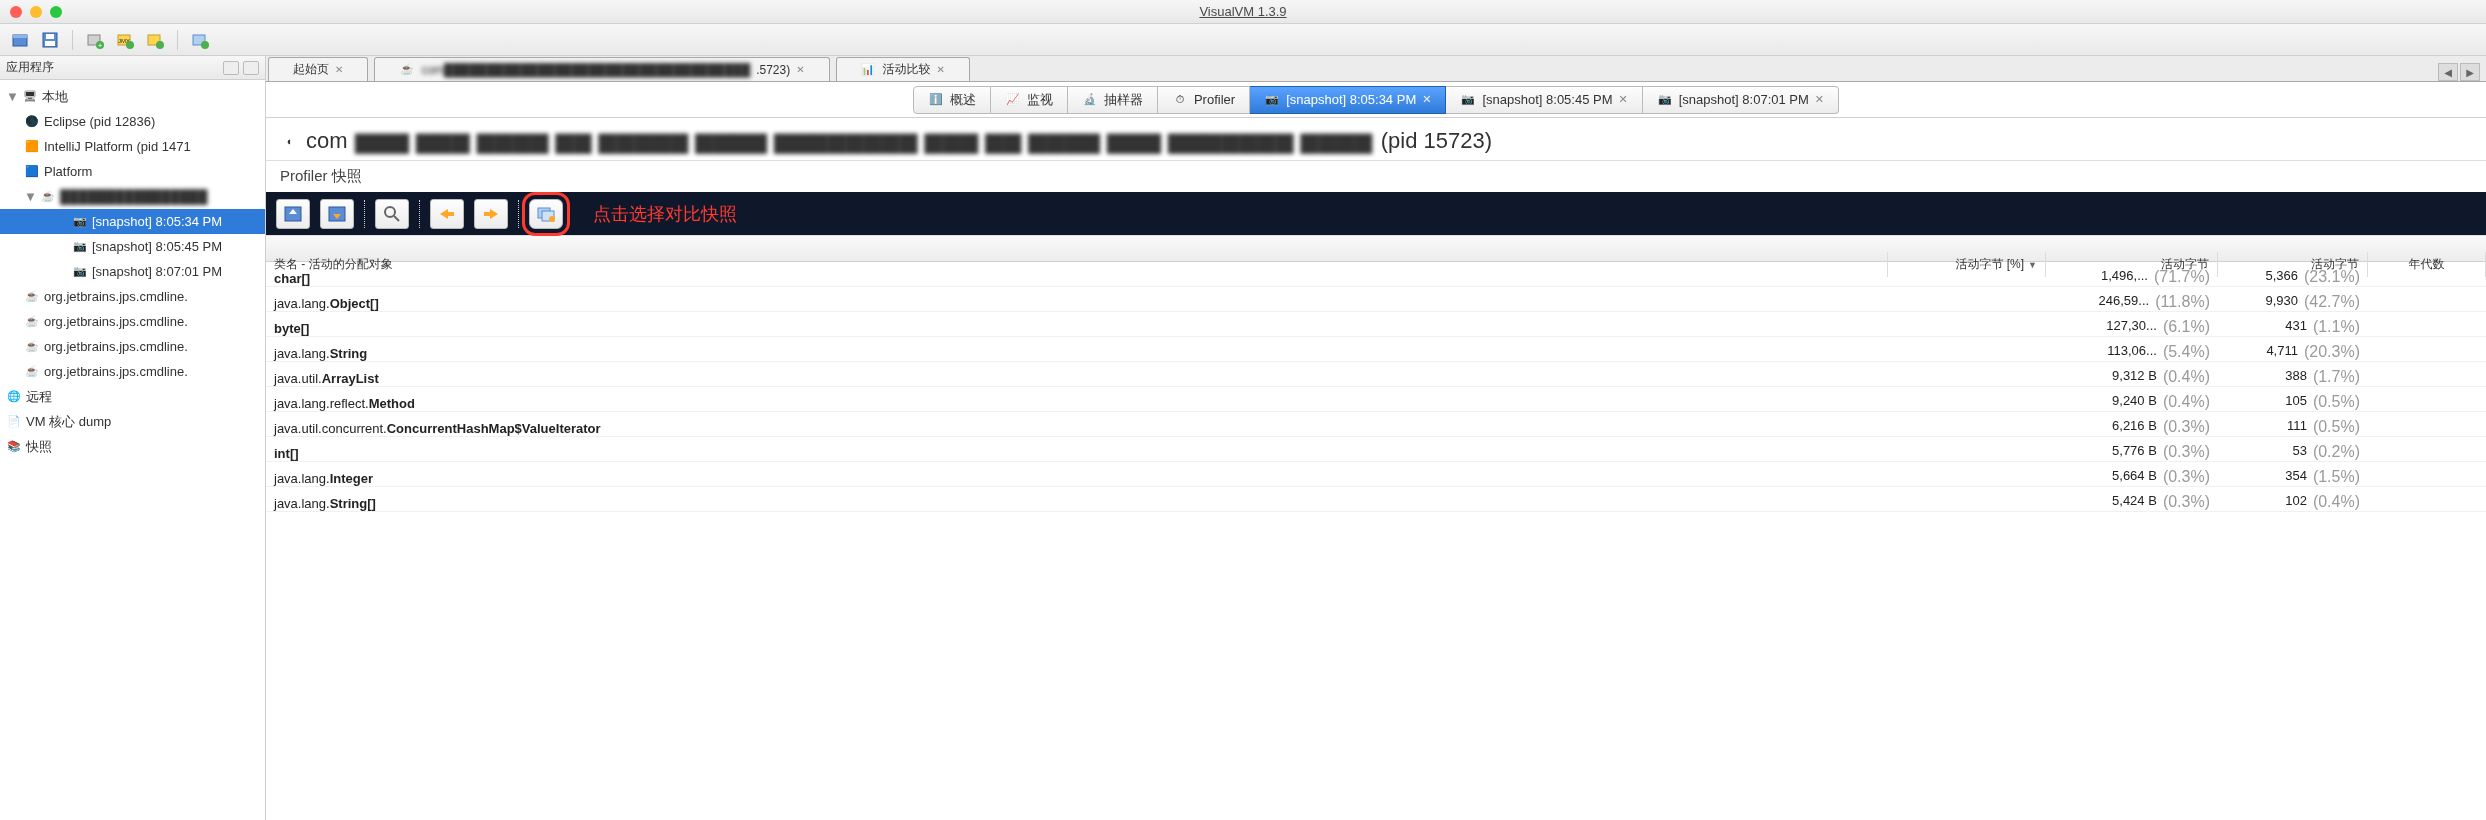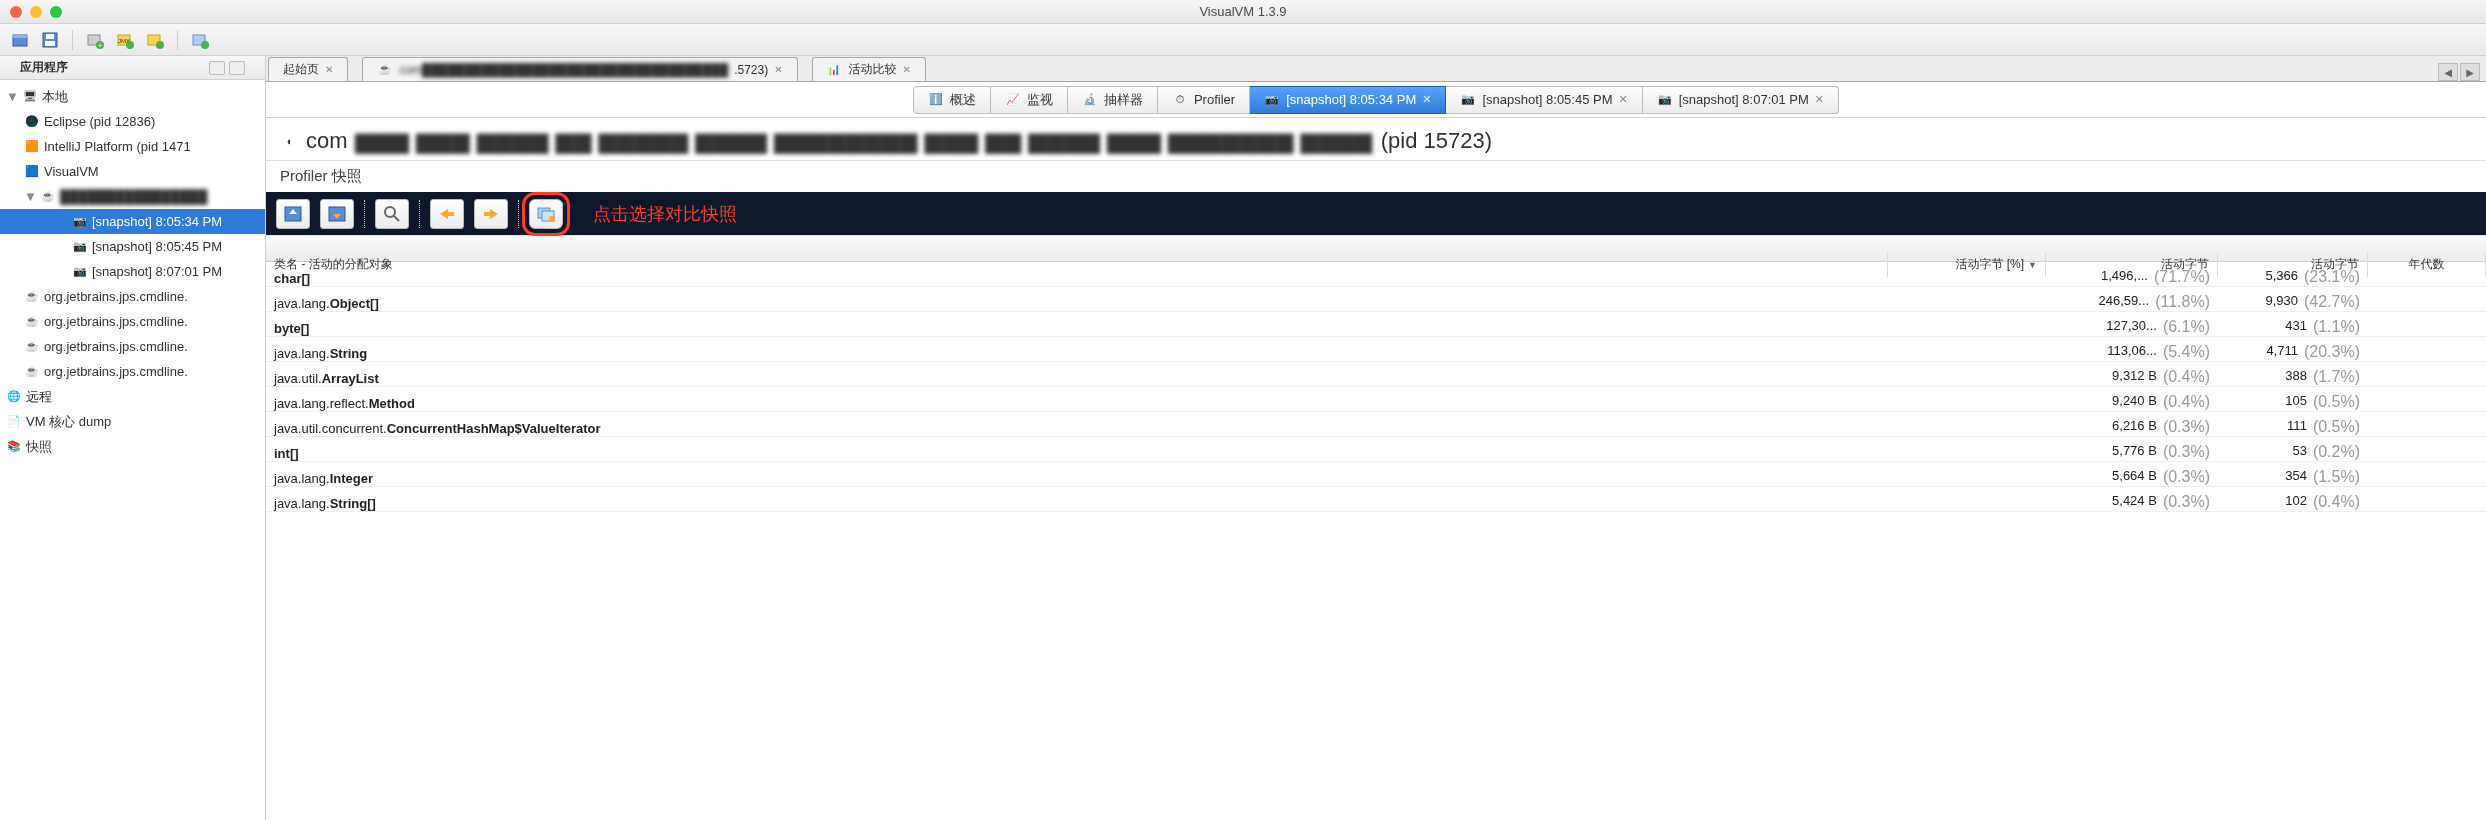--- a/index.html
+++ b/index.html
@@ -2,42 +2,42 @@
 <html><head>
 <meta charset="utf-8">
 <style>
 * { margin: 0; padding: 0; box-sizing: border-box; font-family: -apple-system, "Helvetica Neue", Arial, sans-serif; }
 body { background: #ececec; width: 2486px; height: 820px; overflow: hidden; font-size: 13px; }
 
 .titlebar { height: 24px; display: flex; align-items: center; background: linear-gradient(#f6f6f6,#e8e8e8); border-bottom: 1px solid #d0d0d0; position: relative; }
 .traffic { display: flex; gap: 8px; padding-left: 10px; }
 .tl { width: 12px; height: 12px; border-radius: 50%; }
 .tl.r { background: #ff5f57; } .tl.y { background: #febc2e; } .tl.g { background: #28c840; }
-.titlebar-title { position: absolute; left: 50%; transform: translateX(-50%); color: #4a4a4a; font-size: 13px; }
+.titlebar-title { position: absolute; left: 50%; transform: translateX(-50%); color: #4a4a4a; font-size: 13px; text-decoration: underline; }
 
 .toolbar { height: 32px; background: linear-gradient(#f7f7f7,#e9e9e9); border-bottom: 1px solid #cfcfcf; display: flex; align-items: center; padding: 0 8px; gap: 6px; }
 .tbtn { width: 24px; height: 24px; display: flex; align-items: center; justify-content: center; }
 .tsep { width: 1px; height: 20px; background: #ccc; margin: 0 4px; }
 
 .main { display: flex; height: calc(820px - 56px); }
 
 .sidebar { width: 266px; background: #fff; border-right: 1px solid #cfcfcf; display: flex; flex-direction: column; }
-.sidebar-header { height: 24px; background: linear-gradient(#f7f7f7,#e9e9e9); border-bottom: 1px solid #cfcfcf; display: flex; align-items: center; justify-content: space-between; padding: 0 20px; font-size: 12px; color: #333; font-weight: bold; }
+.sidebar-header { height: 24px; background: linear-gradient(#f7f7f7,#e9e9e9); border-bottom: 1px solid #cfcfcf; display: flex; align-items: center; justify-content: space-between; padding: 0 6px; font-size: 12px; color: #333; }
 .sidebar-header .hbtns { display: flex; gap: 4px; }
 .hbtn { width: 16px; height: 14px; border: 1px solid #bbb; background: #eee; border-radius: 2px; }
 .tree { padding: 4px 0; font-size: 13px; color: #333; }
 .tree-row { display: flex; align-items: center; height: 25px; padding-left: 6px; gap: 4px; white-space: nowrap; overflow: hidden; }
 .tree-row.sel { background: #2f7bd9; color: #fff; }
 .tw { width: 12px; text-align: center; color: #888; }
 .il { padding-left: 24px; } .il3 { padding-left: 72px; }
 .ico { width: 16px; height: 16px; display: inline-flex; align-items: center; justify-content: center; font-size: 11px; }
 
 .content { flex: 1; background: #ececec; display: flex; flex-direction: column; }
 .tabs { height: 26px; background: #ececec; border-bottom: 1px solid #a8a8a8; display: flex; align-items: flex-end; padding-left: 2px; }
-.tab { height: 24px; padding: 0 14px; display: flex; align-items: center; gap: 6px; border: 1px solid #a8a8a8; border-bottom: none; background: #f3f3f3; border-radius: 3px 3px 0 0; margin-right: 14px; font-size: 12px; color: #333; }
+.tab { height: 24px; padding: 0 24px; display: flex; align-items: center; gap: 6px; border: 1px solid #a8a8a8; border-bottom: none; background: #f3f3f3; border-radius: 3px 3px 0 0; margin-right: 6px; font-size: 12px; color: #333; }
 .tab .x { color: #888; font-size: 10px; }
 .tabs-right { margin-left: auto; display: flex; gap: 2px; padding-right: 6px; }
 .nav-btn { width: 20px; height: 18px; background: #ddd; border: 1px solid #bbb; display: flex; align-items: center; justify-content: center; font-size: 10px; color: #666; }
 
 .subtabs { height: 36px; background: #fff; border-bottom: 1px solid #d0d0d0; display: flex; align-items: center; justify-content: center; gap: 0; }
 .subtab { height: 28px; padding: 0 14px; display: flex; align-items: center; gap: 6px; border: 1px solid #bbb; background: linear-gradient(#fdfdfd,#ececec); font-size: 13px; color: #333; }
 .subtab + .subtab { border-left: none; }
 .subtab.active { background: linear-gradient(#5aa3ff,#2f7bd9); color: #fff; border-color: #1f5fb0; }
 .subtab.active .x { color: #eef; }
 .subtab .x { color: #888; font-size: 11px; }
@@ -154,21 +154,21 @@
       <div class="tree-row il">
           <span class="ico">🌑</span>
           <span>Eclipse (pid 12836)</span>
         </div>
       <div class="tree-row il">
           <span class="ico">🟧</span>
           <span>IntelliJ Platform (pid 1471</span>
         </div>
       <div class="tree-row il">
           <span class="ico">🟦</span>
-          <span>VisualVM</span>
+          <span>Platform</span>
         </div>
       <div class="tree-row il">
           <span class="tw">▼</span>
           <span class="ico">☕</span>
           <span class="blur-tab">████████████████</span>
         </div>
       <div class="tree-row il3 sel">
           <span class="ico">📷</span>
           <span>[snapshot] 8:05:34 PM</span>
         </div>

